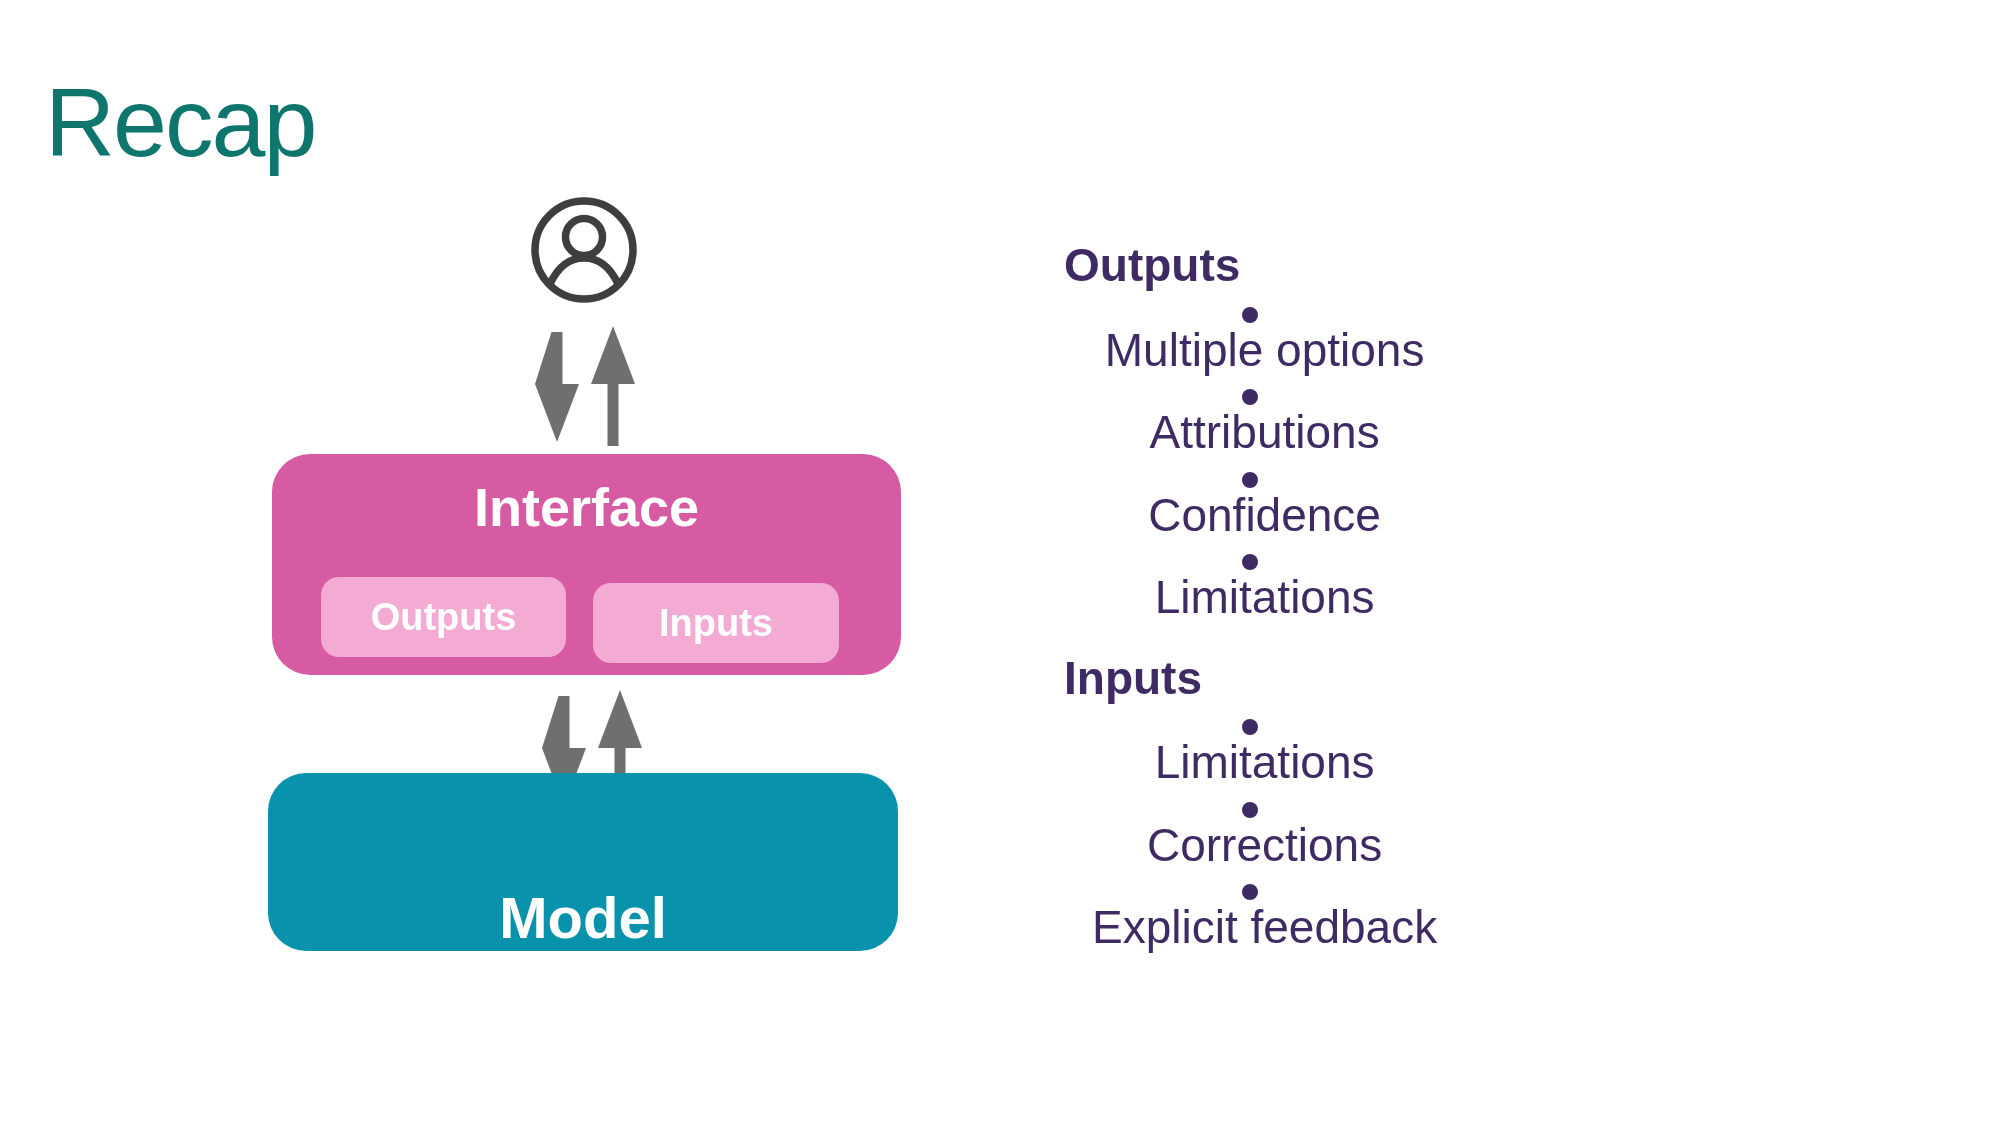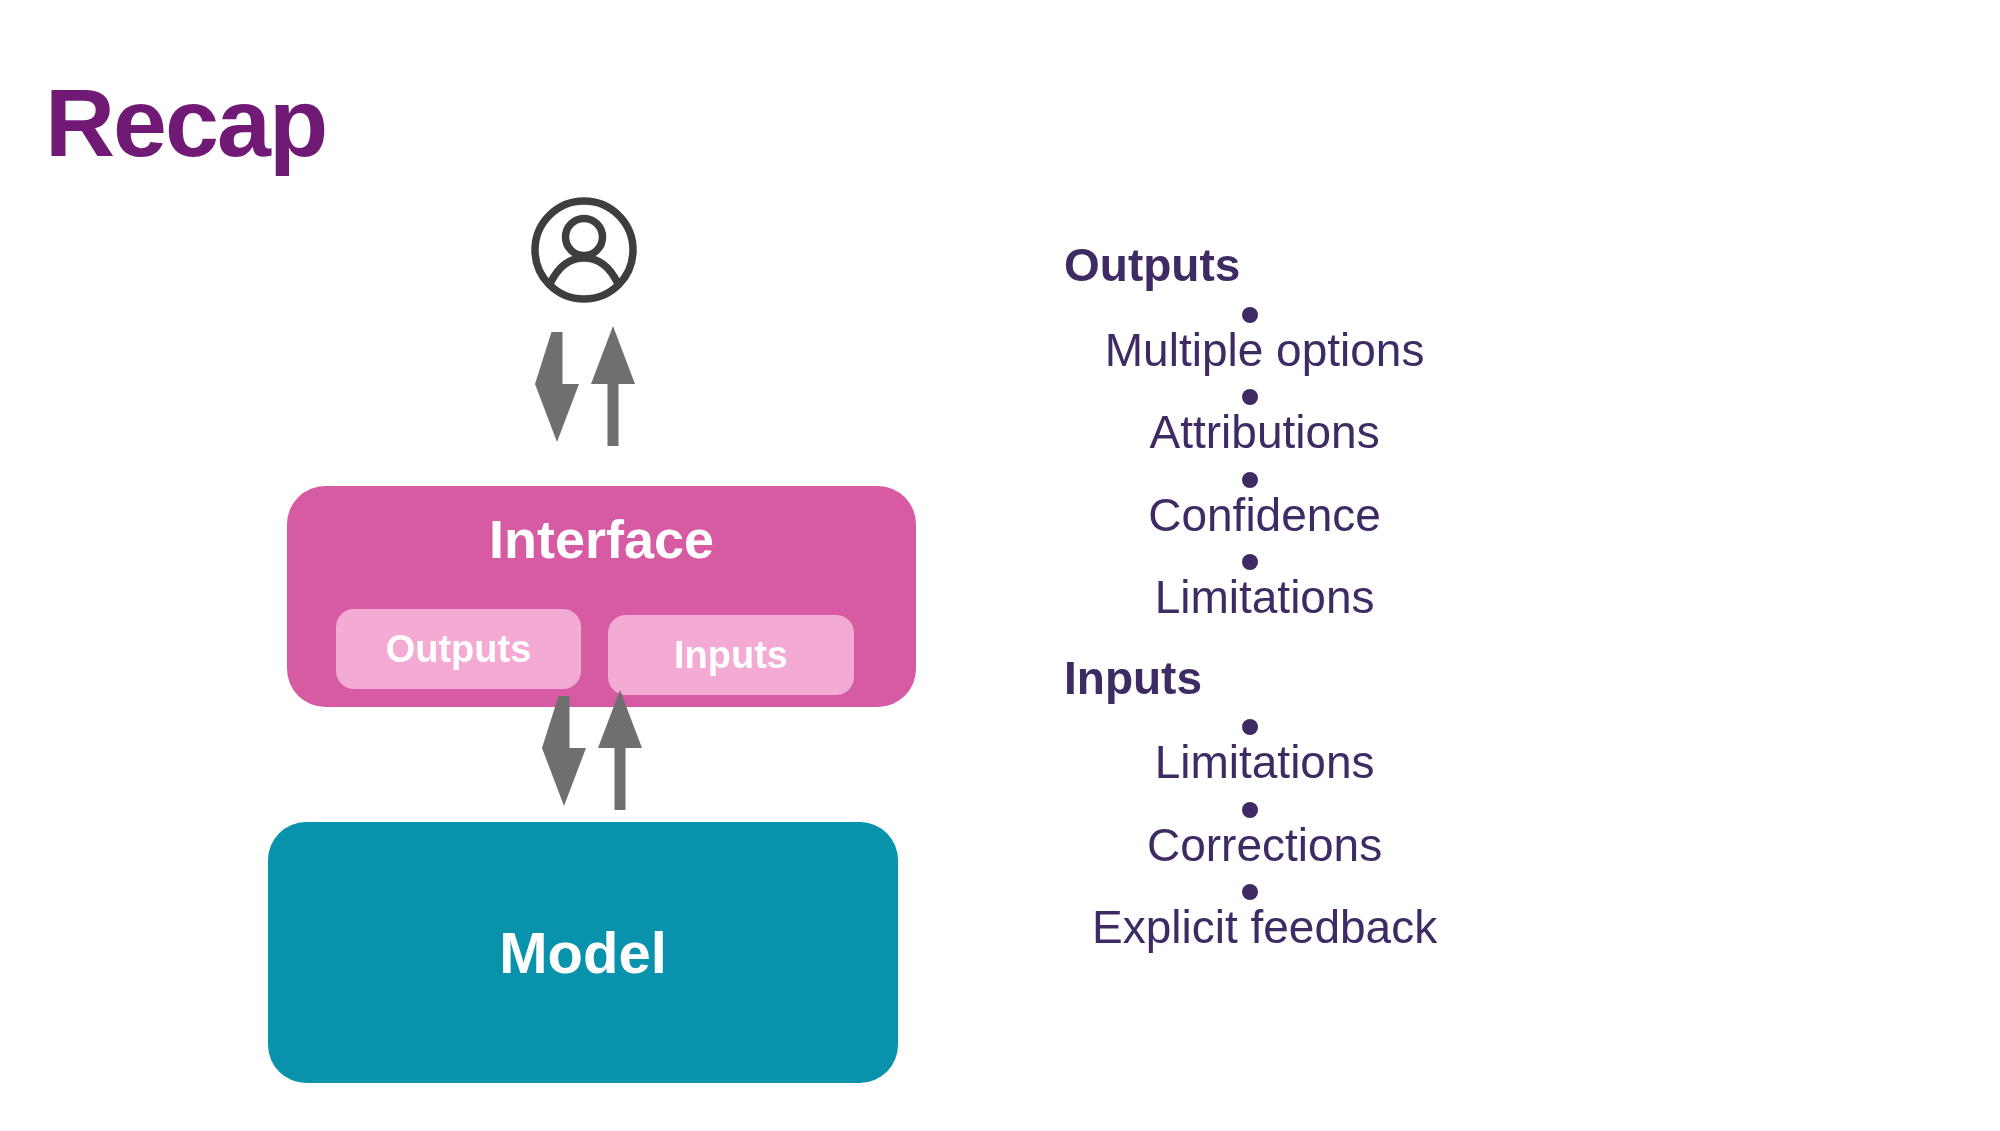--- a/index.html
+++ b/index.html
@@ -1,38 +1,38 @@
 <!DOCTYPE html>
 <html><head>
 <meta charset="utf-8">
 <style>
   html,body{margin:0;padding:0;background:#ffffff;}
   body{font-family:"Liberation Sans",sans-serif;}
   .slide{position:relative;width:2000px;height:1131px;background:#ffffff;overflow:hidden;}
 
-  .title{position:absolute;left:45px;top:74px;font-size:97px;font-weight:bold;
-         color:#701a75;letter-spacing:-2px;line-height:1;}
+  .title{position:absolute;left:45px;top:74px;font-size:97px;font-weight:normal;
+         color:#0f766e;letter-spacing:-2px;line-height:1;}
 
   .user-icon{position:absolute;left:530px;top:196px;}
   .arrow-pair{position:absolute;}
   .arrow-pair.upper{left:530px;top:326px;}
   .arrow-pair.lower{left:537px;top:690px;}
 
   .box{position:absolute;border-radius:38px;}
-  .interface-box{left:287px;top:454px;width:629px;height:221px;background:#d75ba3;margin-top:32px;}
+  .interface-box{left:272px;top:454px;width:629px;height:221px;background:#d75ba3;}
   .interface-label{position:absolute;left:0;right:0;top:24px;text-align:center;
                    color:#ffffff;font-weight:bold;font-size:54px;line-height:1.1;}
   .subbox{position:absolute;height:80px;border-radius:18px;background:#f3abd4;
           display:flex;align-items:center;justify-content:center;
           color:#ffffff;font-weight:bold;font-size:38px;}
   .subbox.outputs{left:49px;top:123px;width:245px;}
   .subbox.inputs{left:321px;top:129px;width:246px;}
 
-  .model-box{left:268px;top:822px;width:630px;height:261px;background:#0992ab;
-             display:flex;align-items:center;justify-content:center;}
+  .model-box{left:268px;top:773px;width:630px;height:178px;background:#0992ab;
+             display:flex;align-items:flex-end;justify-content:center;}
   .model-label{color:#ffffff;font-weight:bold;font-size:58px;}
 
   .panel{position:absolute;left:1064px;top:224px;color:#3e2b63;}
   .row{height:82.5px;display:flex;align-items:center;font-size:46px;white-space:nowrap;}
   .row.heading{font-weight:bold;}
   .row.bullet{padding-left:28px;flex-direction:column;}
   .dot{width:16px;height:16px;border-radius:50%;background:#3e2b63;
        margin-right:30px;flex:none;}
 </style>
 </head>

